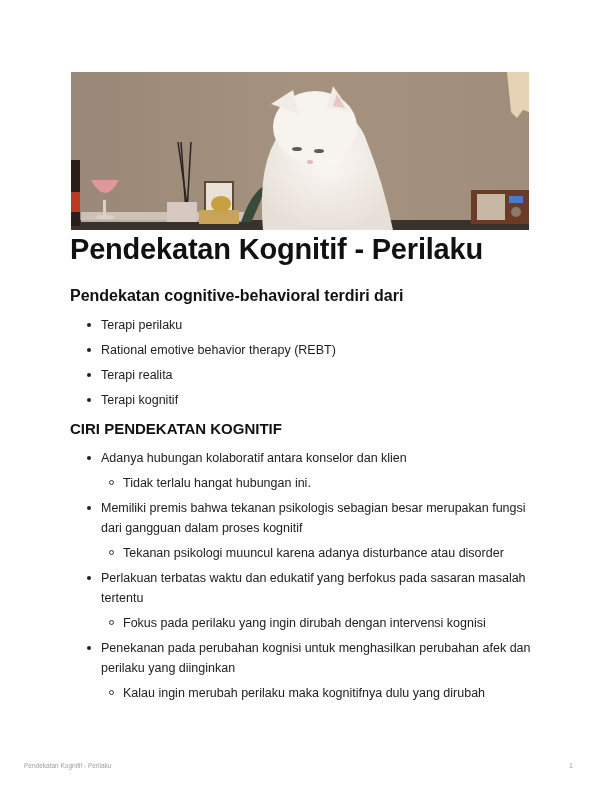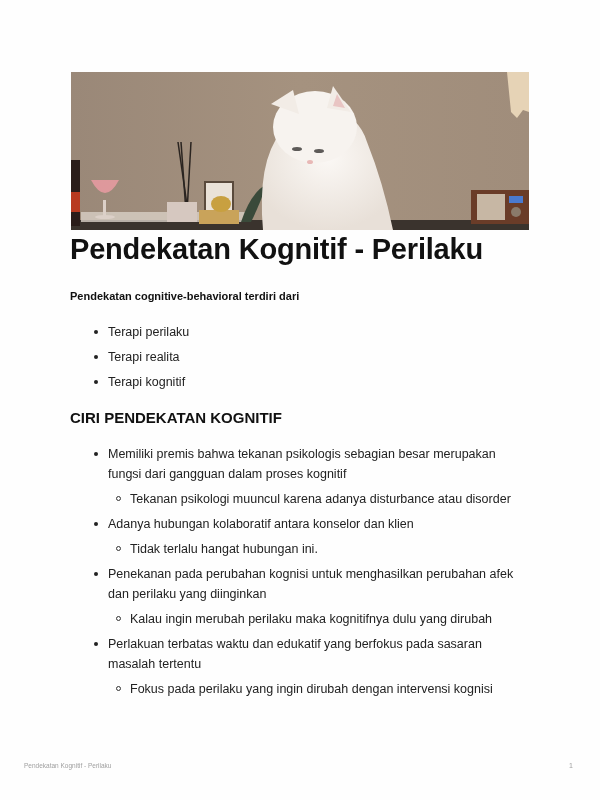--- a/index.html
+++ b/index.html
@@ -48,33 +48,33 @@
       position: absolute;
       left: 70px;
       top: 286px;
       width: 470px;
       font-size: 12.5px;
       line-height: 20px;
       color: #222222;
     }
     .subhead {
       font-weight: bold;
-      font-size: 11px;
+      font-size: 16px;
       margin: 0 0 8px 0;
       color: #111111;
     }
     .section-head {
       font-weight: bold;
       font-size: 15px;
       margin: 4px 0 8px 0;
       color: #111111;
     }
     ul.list {
       list-style: none;
-      margin: 16px;
+      margin: 9px;
       padding: 0;
     }
     ul.list > li {
       position: relative;
       padding-left: 22px;
       margin-bottom: 5px;
     }
     ul.list > li > .item-text::before {
       content: "";
       position: absolute;
@@ -185,49 +185,50 @@
   </div>
 
   <h1 class="title">Pendekatan Kognitif - Perilaku</h1>
 
   <div class="content">
 
     <p class="subhead">Pendekatan cognitive-behavioral terdiri dari</p>
 
     <ul class="list">
       <li><span class="item-text">Terapi perilaku</span></li>
+      <li><span class="item-text">Rational emotive behavior therapy (REBT)</span></li>
       <li><span class="item-text">Terapi realita</span></li>
       <li><span class="item-text">Terapi kognitif</span></li>
     </ul>
 
     <p class="section-head">CIRI PENDEKATAN KOGNITIF</p>
 
     <ul class="list">
       <li>
+        <span class="item-text">Adanya hubungan kolaboratif antara konselor dan klien</span>
+        <ul class="sub">
+          <li>Tidak terlalu hangat hubungan ini.</li>
+        </ul>
+      </li>
+      <li>
         <span class="item-text">Memiliki premis bahwa tekanan psikologis sebagian besar merupakan fungsi dari gangguan dalam proses kognitif</span>
         <ul class="sub">
           <li>Tekanan psikologi muuncul karena adanya disturbance atau disorder</li>
         </ul>
       </li>
       <li>
-        <span class="item-text">Adanya hubungan kolaboratif antara konselor dan klien</span>
-        <ul class="sub">
-          <li>Tidak terlalu hangat hubungan ini.</li>
+        <span class="item-text">Perlakuan terbatas waktu dan edukatif yang berfokus pada sasaran masalah tertentu</span>
+        <ul class="sub">
+          <li>Fokus pada perilaku yang ingin dirubah dengan intervensi kognisi</li>
         </ul>
       </li>
       <li>
         <span class="item-text">Penekanan pada perubahan kognisi untuk menghasilkan perubahan afek dan perilaku yang diinginkan</span>
         <ul class="sub">
           <li>Kalau ingin merubah perilaku maka kognitifnya dulu yang dirubah</li>
-        </ul>
-      </li>
-      <li>
-        <span class="item-text">Perlakuan terbatas waktu dan edukatif yang berfokus pada sasaran masalah tertentu</span>
-        <ul class="sub">
-          <li>Fokus pada perilaku yang ingin dirubah dengan intervensi kognisi</li>
         </ul>
       </li>
     </ul>
 
   </div>
 
   <div class="footer-left">Pendekatan Kognitif - Perilaku</div>
   <div class="footer-right">1</div>
 </div>
 

